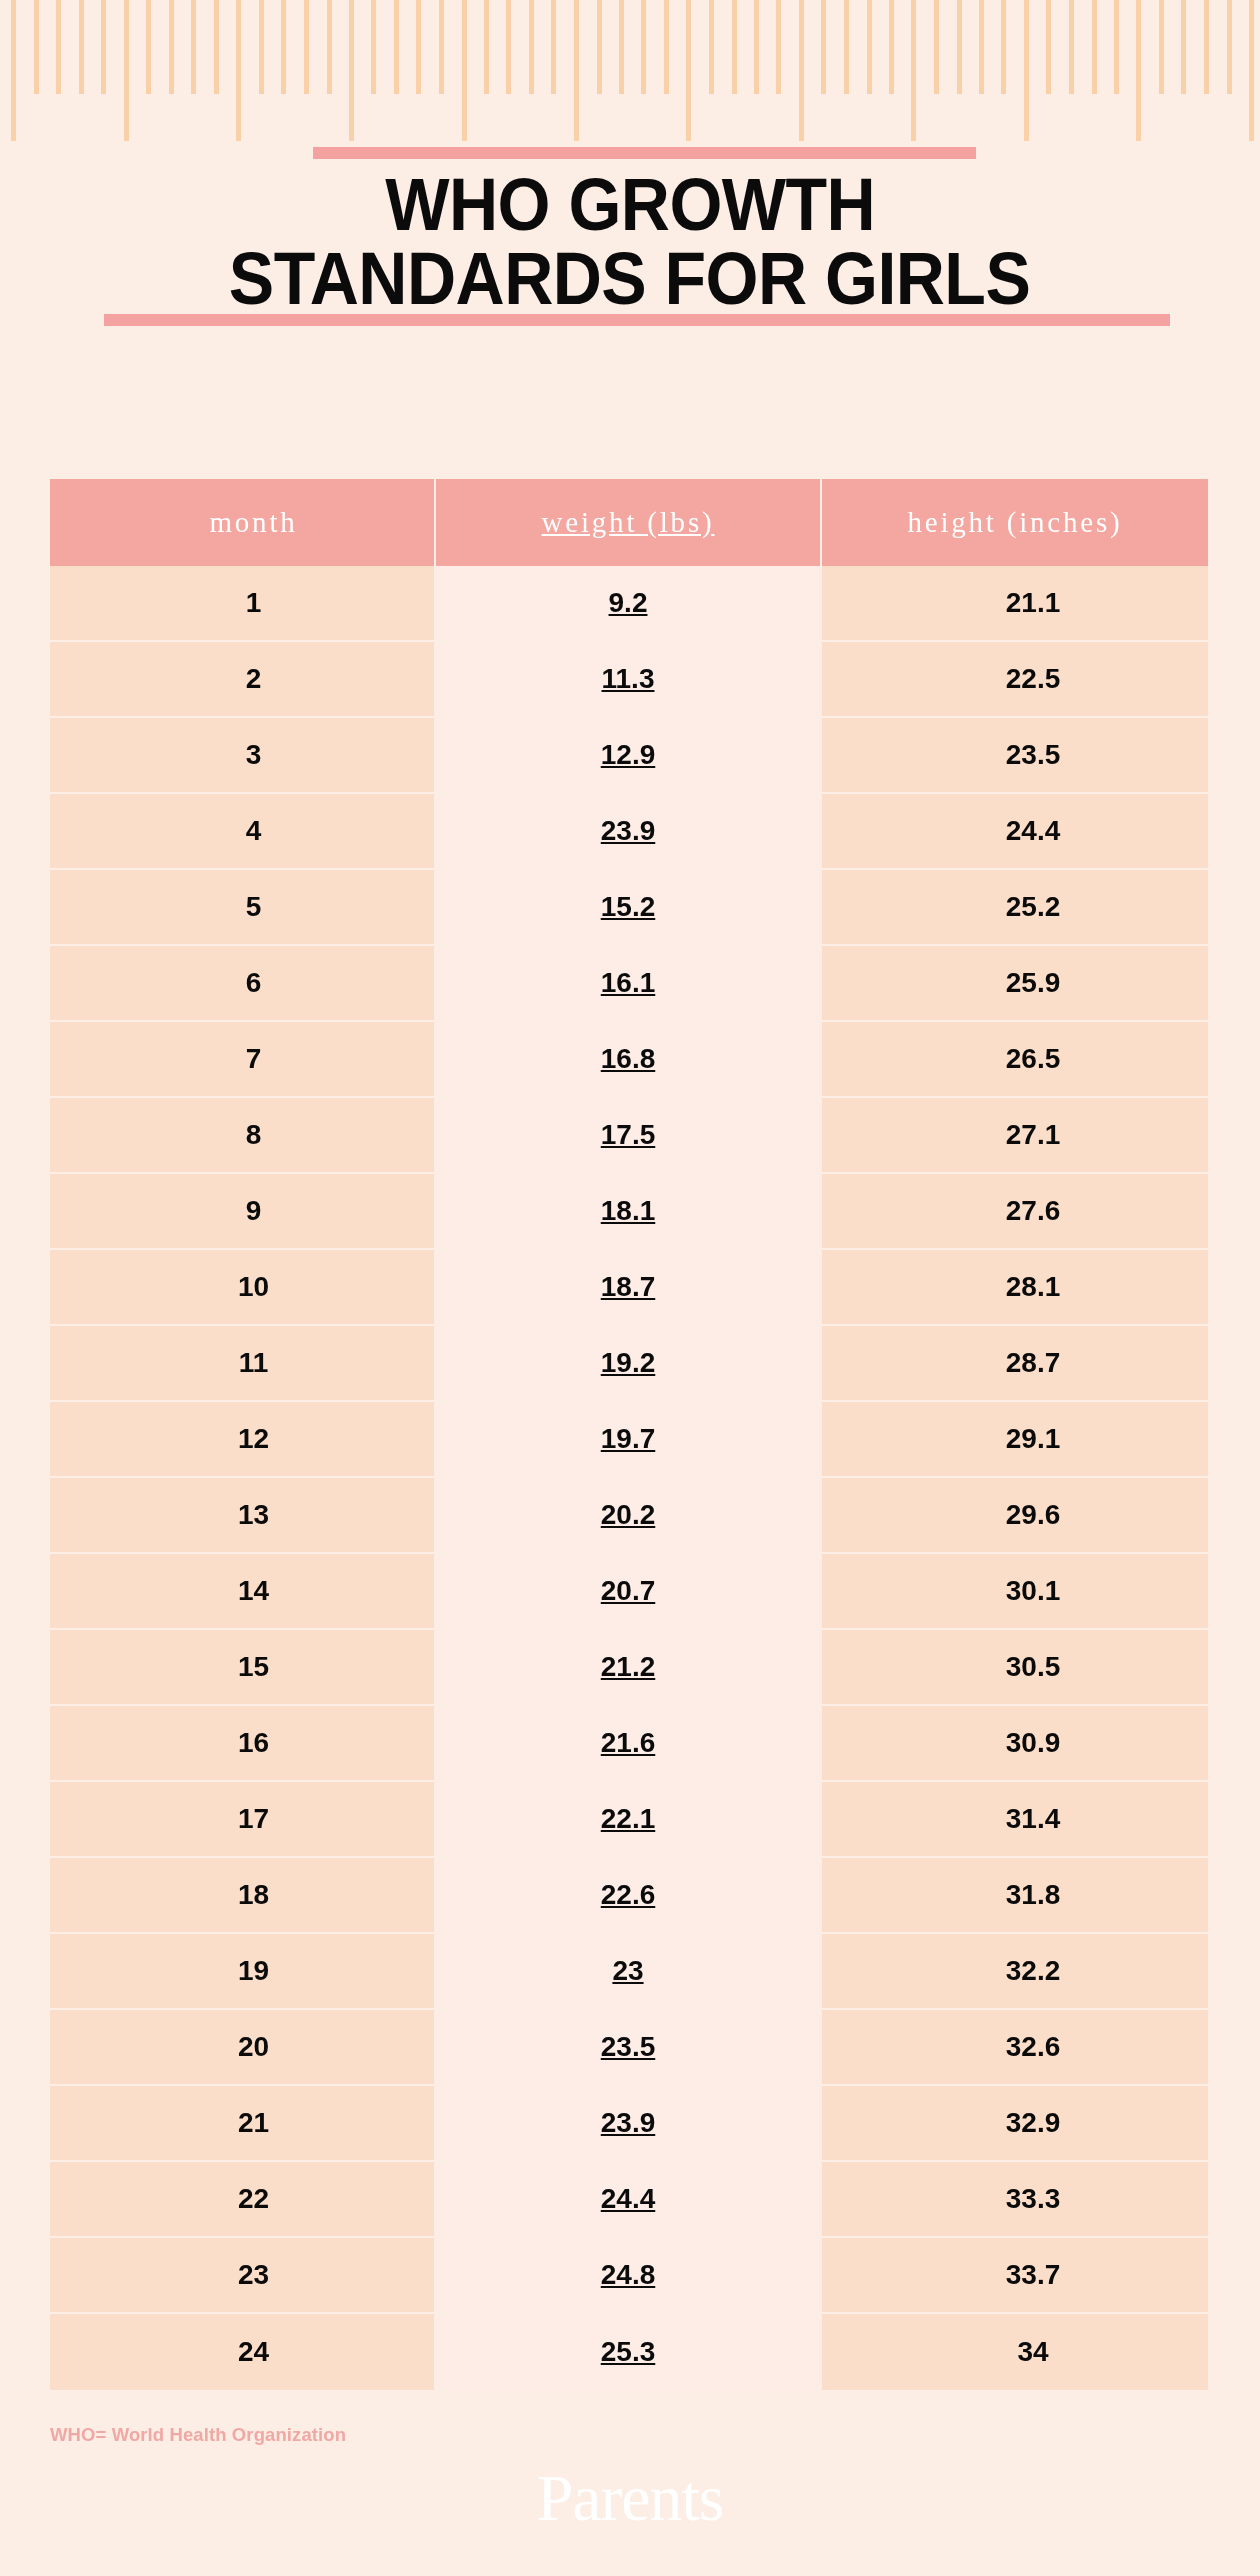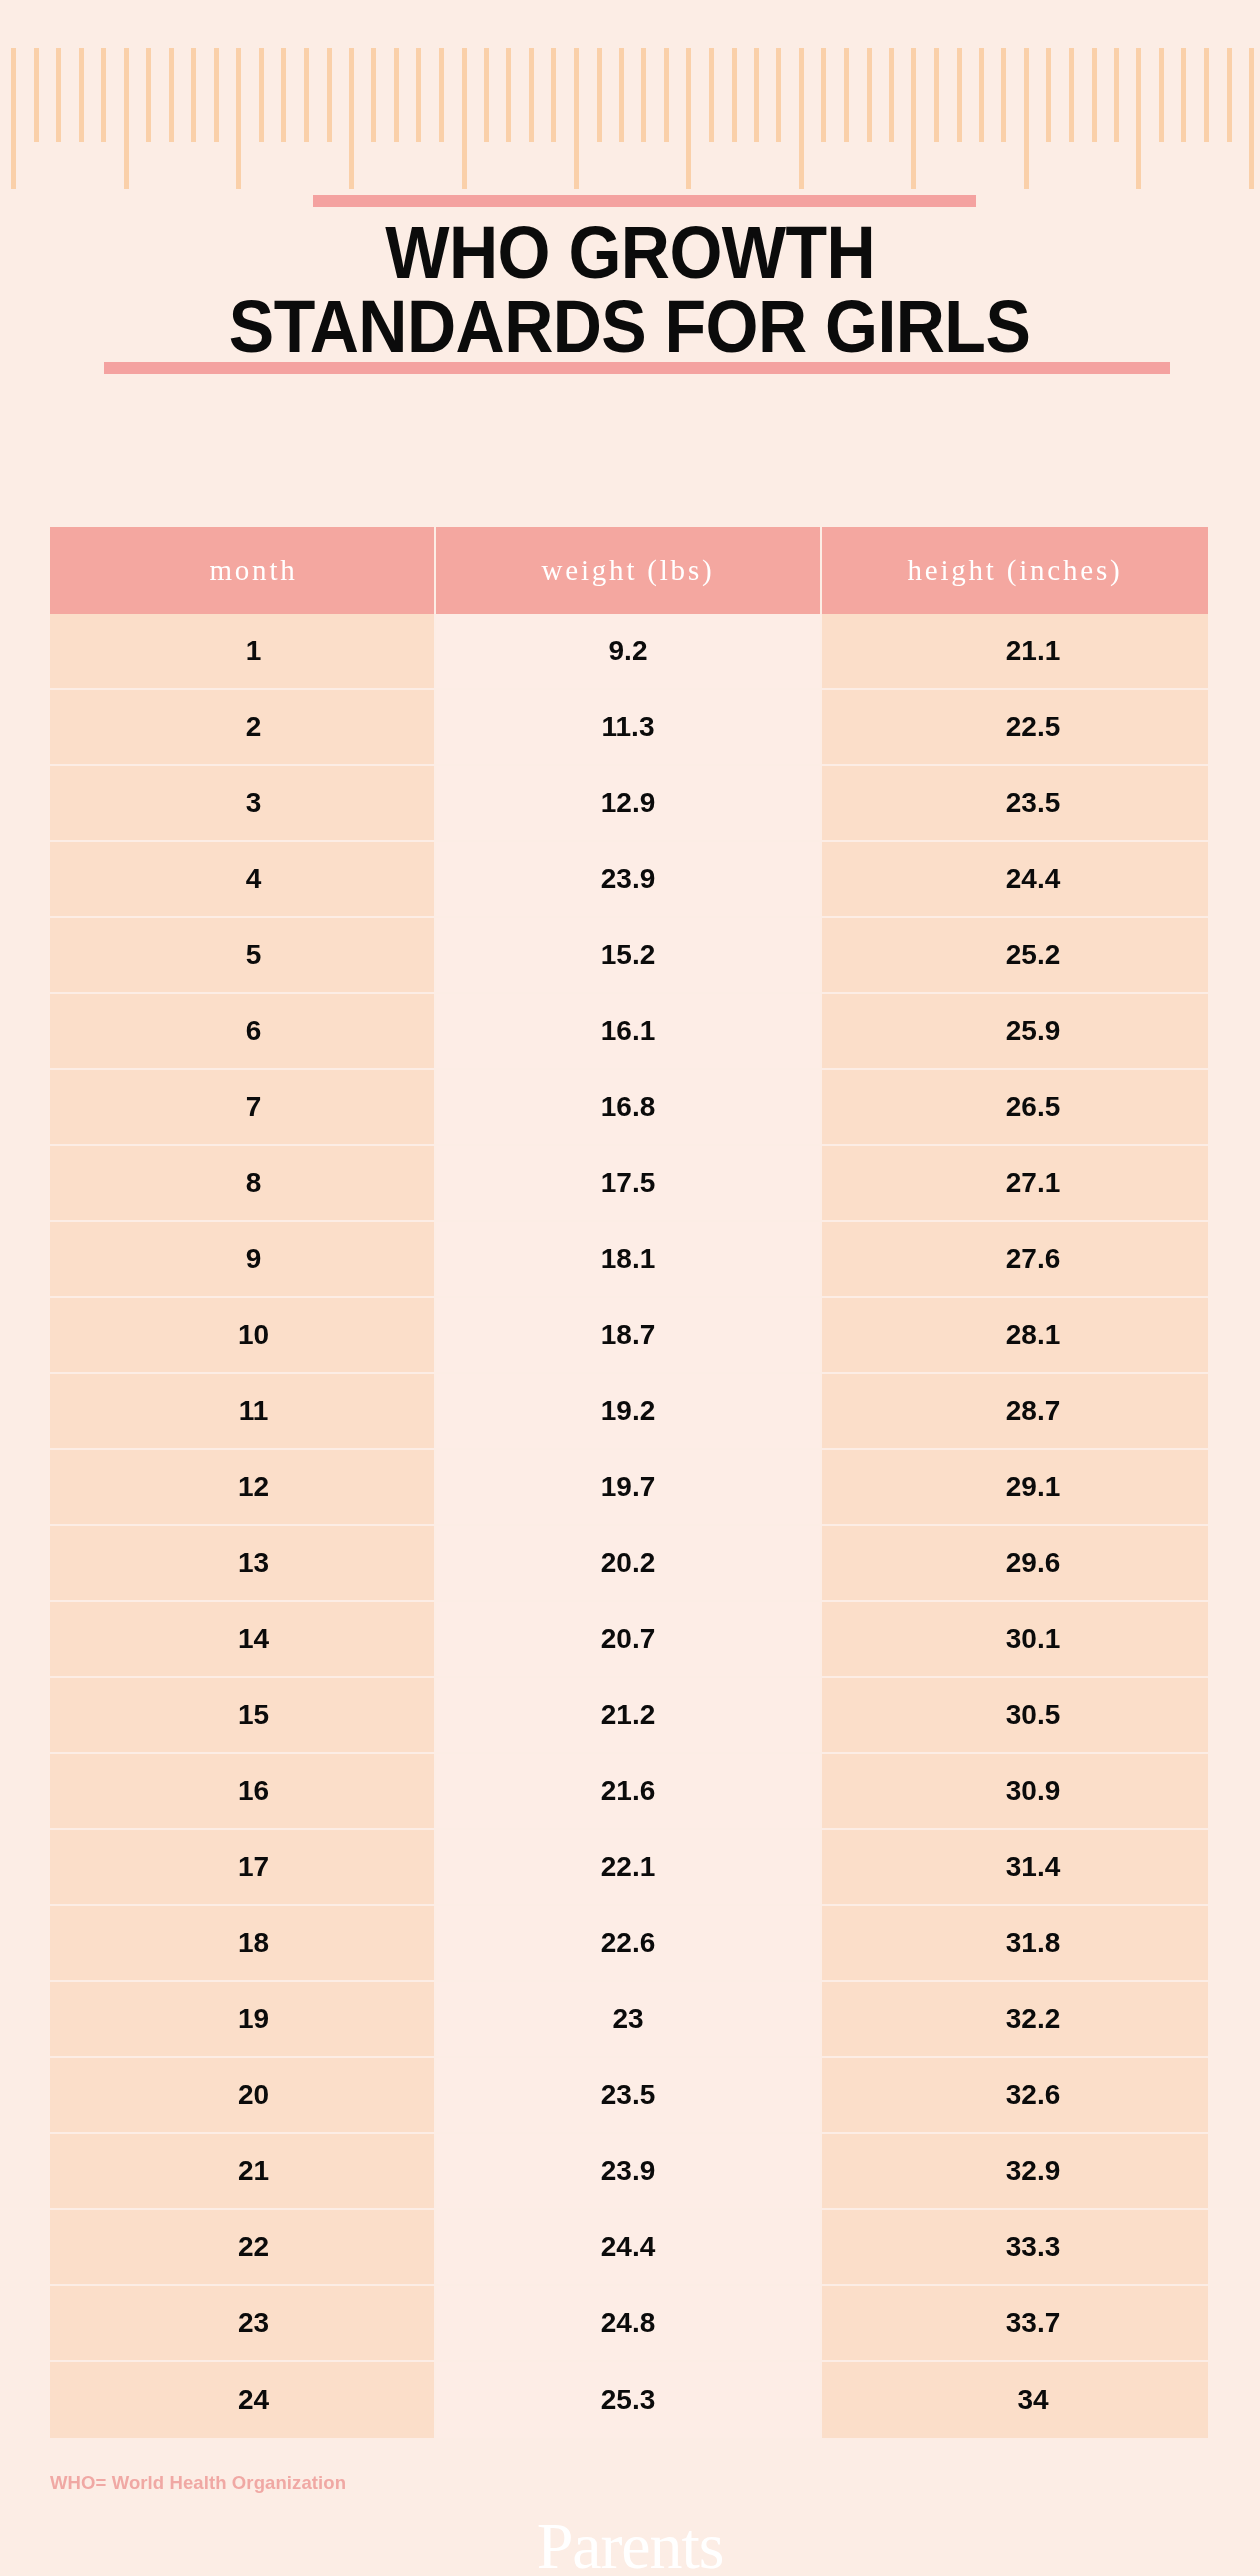--- a/index.html
+++ b/index.html
@@ -10,21 +10,20 @@
     background:#FCEDE5;
     font-family:"Liberation Sans", sans-serif;
     overflow:hidden;
   }
 
   .page {
     position:relative;
     width:1260px;
     height:2320px;
     background:#FCEDE5;
-    margin-top:48px;
   }
 
   
   .ruler {
     position:absolute;
     top:0; left:0;
     width:1260px;
     height:151px;
     overflow:hidden;
   }
@@ -83,21 +82,21 @@
     display:flex;
     width:100%;
   }
   .tcell {
     display:flex;
     align-items:center;
     justify-content:center;
     text-align:center;
   }
   .c-month  { width:386px;padding-left:23px; }
-  .c-weight { width:386px; }
+  .c-weight { width:386px;text-decoration:underline; }
   .c-height { width:386px; }
 
   
   .thead .tcell {
     height:87px;
     background:#F4A7A0;
     color:#FFFFFF;
     font-family:"Liberation Serif", serif;
     font-size:29px;
     letter-spacing:2.8px;

